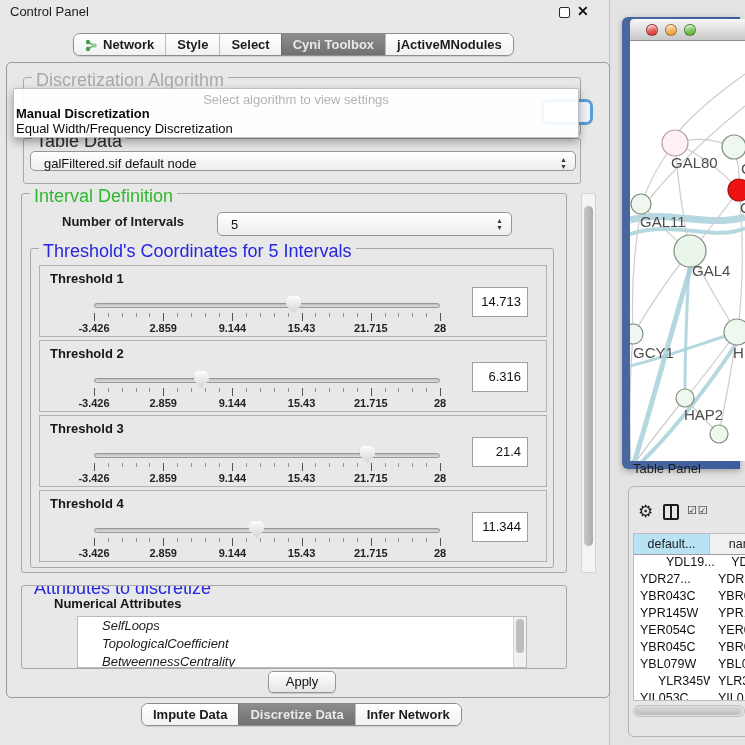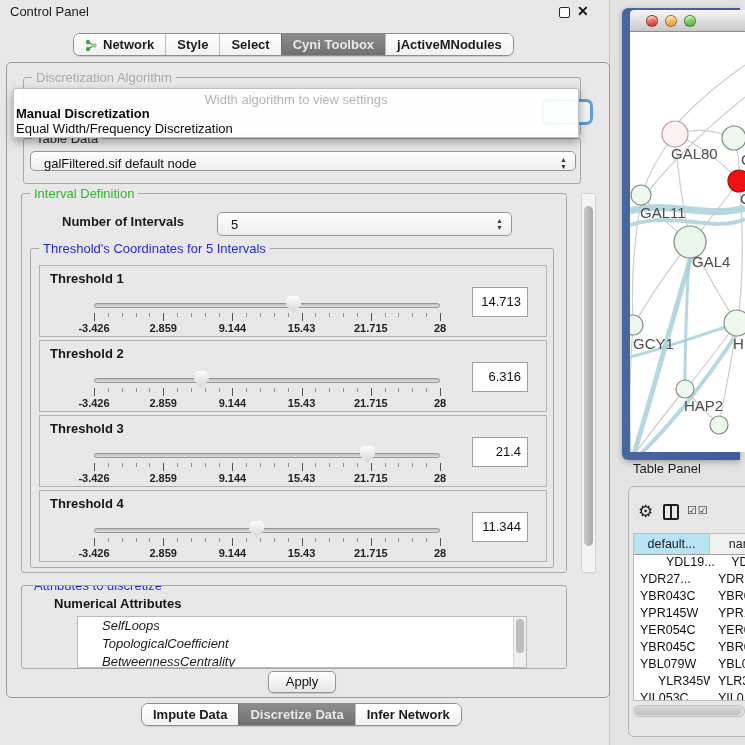--- a/index.html
+++ b/index.html
@@ -32,21 +32,21 @@
     border-left-color:#6e6e6e;}
   #top-tabs{left:73px;top:33px;}
   #bottom-tabs{left:141px;top:703px;justify-content:space-between;}
 
   
   #main-panel{position:absolute;left:6px;top:62px;width:604px;height:636px;
     border:1px solid #9b9b9b;border-radius:5px;background:#e8e8e8;}
 
   .groupbox{position:absolute;border:1px solid #a8a8a8;border-radius:3px;}
   .groupbox>.glabel{position:absolute;top:-8px;left:8px;background:#e8e8e8;
-    padding:0 4px;font-size:13px;}
+    padding:0 4px;font-size:18px;}
 
   
   #algo-group{left:16px;top:14px;width:558px;height:58px;}
   #algo-group>.glabel{color:#a9a9a9;}
   #hidden-combo{position:absolute;left:534px;top:36px;width:52px;height:26px;
     border:3px solid #5b9bd8;border-radius:7px;background:#eef4fb;z-index:30;}
 
   
   #algo-popup{position:absolute;left:6px;top:25px;width:566px;height:50px;
     background:rgba(255,255,255,.93);border:1px solid #bfbfbf;border-radius:2px;
@@ -112,21 +112,21 @@
     background:#f0f0f0;border-left:1px solid #d5d5d5;}
   #attr-scroll .thumb{position:absolute;left:2px;top:2px;width:8px;height:34px;
     background:#bdbdbd;border-radius:4px;}
 
   #apply-btn{position:absolute;left:261px;top:608px;width:68px;height:22px;
     border:1px solid #969696;border-radius:5px;font-size:13px;color:#111;
     background:linear-gradient(#ffffff,#e6e6e6);text-align:center;line-height:20px;
     box-shadow:0 1px 1px rgba(0,0,0,.15);}
 
   
-  #network-frame{position:absolute;left:622px;top:8px;width:118px;height:452px;
+  #network-frame{position:absolute;left:622px;top:17px;width:118px;height:452px;
     background:linear-gradient(90deg,#49679f,var(--frame-blue));
     border-radius:6px 0 0 6px;box-shadow:0 2px 6px rgba(0,0,0,.3);}
   #net-titlebar{position:absolute;left:8px;top:2px;width:115px;height:22px;
     background:linear-gradient(#f7f7f7,#c8c8c8);border-bottom:1px solid #8f8f8f;
     border-radius:4px 0 0 0;}
   .light{position:absolute;top:5px;width:12px;height:12px;border-radius:50%;
     border:1px solid rgba(0,0,0,.35);box-shadow:inset 0 2px 2px rgba(255,255,255,.7);}
   #net-canvas{position:absolute;left:8px;top:24px;width:115px;height:420px;background:#fff;}
   #net-canvas svg{display:block;}
   .node-label{font-size:15px;fill:#4d4d4d;font-family:"Liberation Sans",sans-serif;}
@@ -192,21 +192,21 @@
 
     <div id="main-panel">
 
       <div id="algo-group" class="groupbox">
         <span class="glabel">Discretization Algorithm</span>
       </div>
 
       <div id="hidden-combo"></div>
 
       <div id="algo-popup">
-        <div class="hint">Width algorithm to view settings</div>
+        <div class="hint">Select algorithm to view settings</div>
         <div id="popup-items">
             <div class="popup-item" style="top: 17px; font-weight: 700;">Manual Discretization</div>
             <div class="popup-item" style="top: 32px;">Equal Width/Frequency Discretization</div>
           </div>
       </div>
 
       <div id="tabledata-group" class="groupbox">
         <span class="glabel">Table Data</span>
         <div id="tabledata-combo" class="combo">
           <span class="cv">galFiltered.sif default node</span>

